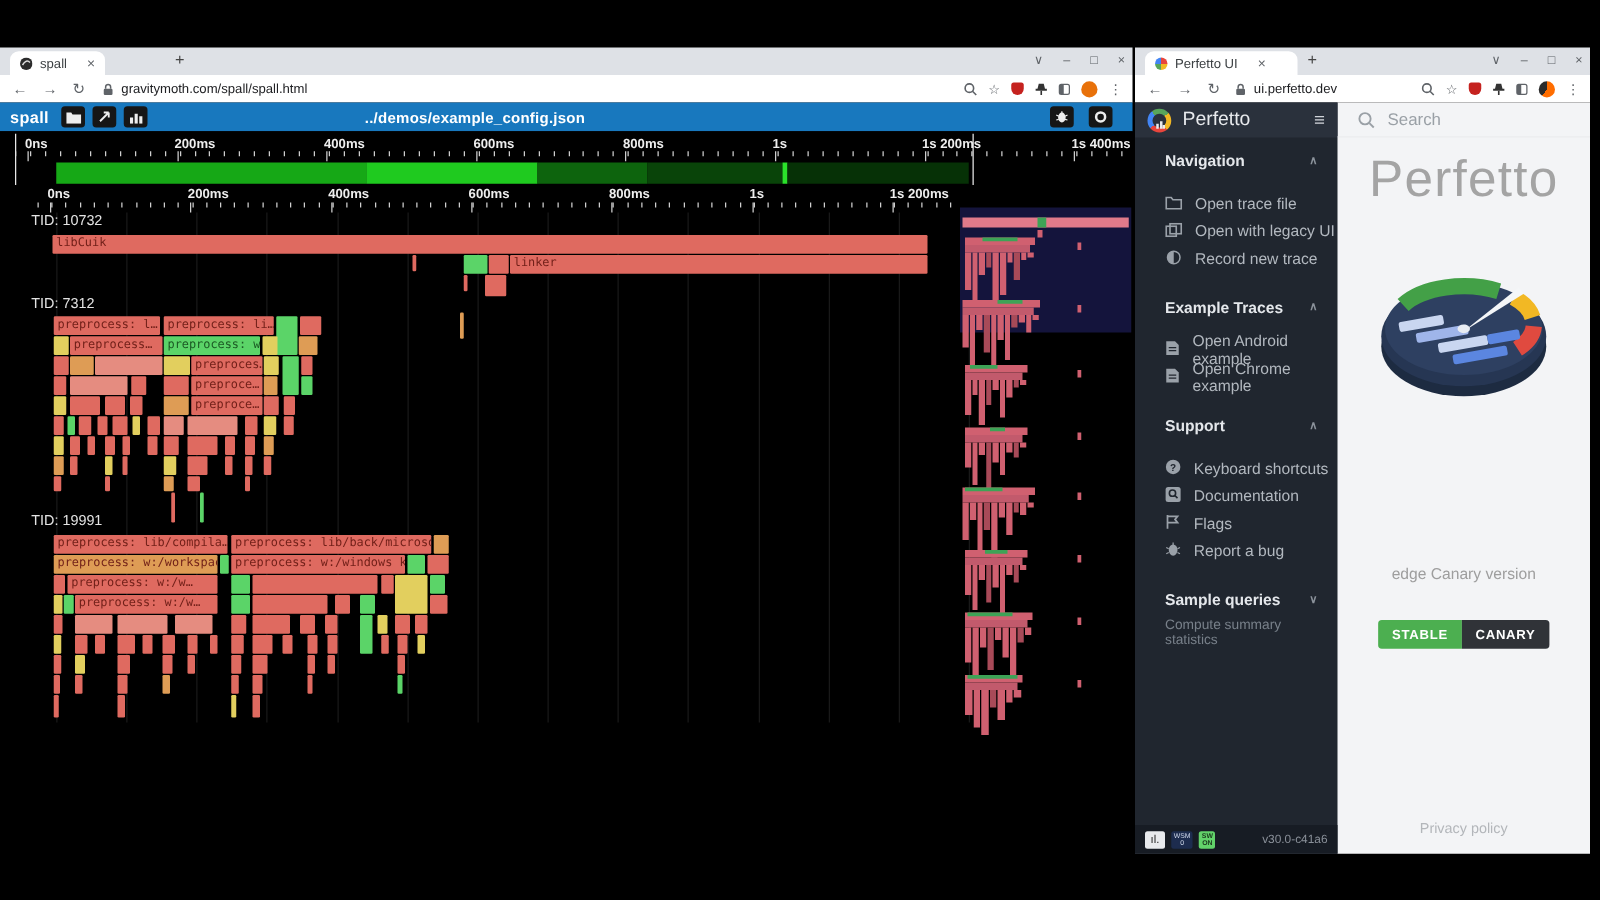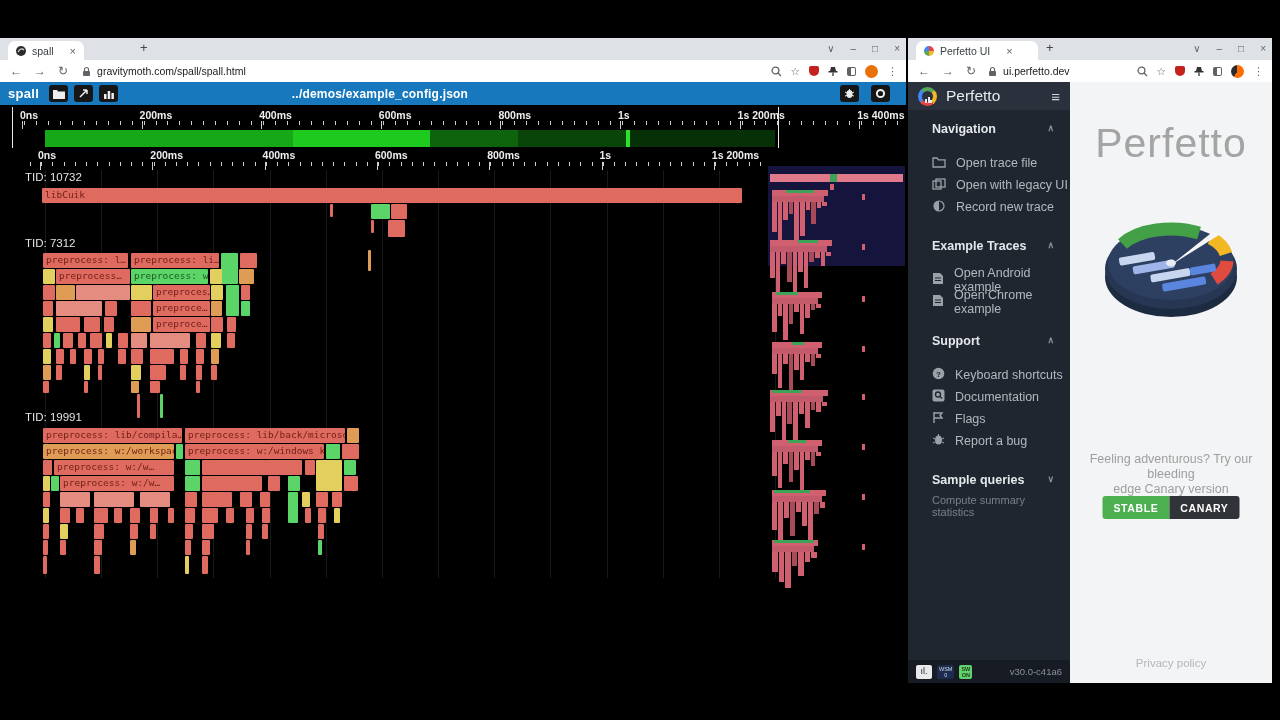--- a/index.html
+++ b/index.html
@@ -379,20 +379,21 @@
         <div class="gline" style="left: 718.8px; top: 65px; height: 408px;"></div>
         <div class="gline" style="left: 774.95px; top: 65px; height: 408px;"></div>
         <div class="tidlabel" style="left: 25px; top: 66px;">TID: 10732</div>
         <div class="tidlabel" style="left: 25px; top: 132px;">TID: 7312</div>
         <div class="tidlabel" style="left: 25px; top: 306px;">TID: 19991</div>
         <div class="fr c-r" style="left: 42px; top: 83px; width: 700px; height: 15px;">libCuik</div>
         <div class="fr c-r" style="left: 330px; top: 99px; width: 2px; height: 13px;"></div>
         <div class="fr c-o" style="left: 368px; top: 145px; width: 3px; height: 21px;"></div>
         <div class="fr c-g" style="left: 371px; top: 99px; width: 19px; height: 15px;"></div>
         <div class="fr c-r" style="left: 391px; top: 99px; width: 16px; height: 15px;"></div>
+        <div class="fr c-r" style="left: 408px; top: 99px; width: 334px; height: 15px;">linker</div>
         <div class="fr c-r" style="left: 371px; top: 115px; width: 2px; height: 13px;"></div>
         <div class="fr c-r" style="left: 388px; top: 115px; width: 17px; height: 17px;"></div>
         <div class="fr c-r" style="left: 43px; top: 148px; width: 85px; height: 15px;">preprocess: l…</div>
         <div class="fr c-r" style="left: 131px; top: 148px; width: 88px; height: 15px;">preprocess: li…</div>
         <div class="fr c-g" style="left: 221px; top: 148px; width: 17px; height: 31px;"></div>
         <div class="fr c-r" style="left: 240px; top: 148px; width: 17px; height: 15px;"></div>
         <div class="fr c-y" style="left: 43px; top: 164px; width: 12px; height: 15px;"></div>
         <div class="fr c-r" style="left: 56px; top: 164px; width: 74px; height: 15px;">preprocess…</div>
         <div class="fr c-g" style="left: 131px; top: 164px; width: 77px; height: 15px;">preprocess: w:…</div>
         <div class="fr c-y" style="left: 210px; top: 164px; width: 12px; height: 15px;"></div>
@@ -795,40 +796,46 @@
             <span>0</span>
           </span>
           <span class="badge sw">
             <span>SW</span><br>
             <span>ON</span>
           </span>
           <span class="pf-ver">v30.0-c41a6</span>
         </div>
       </aside>
       <div class="pf-main">
+        <div class="pf-search">
+          <svg width="14" height="14" style="margin-left:16px">
+              <circle cx="6" cy="6" r="4.5" stroke="#9aa0a6" stroke-width="1.5" fill="none"></circle>
+              <line x1="9.5" y1="9.5" x2="13" y2="13" stroke="#9aa0a6" stroke-width="1.5"></line>
+            </svg>
+          <span>Search</span>
+        </div>
         <div class="pf-big-title">Perfetto</div>
         <svg class="pf-gauge" width="140" height="132" viewBox="0 0 140 132">
           <ellipse cx="70" cy="80" rx="66" ry="40" fill="#1d2b41"></ellipse>
           <ellipse cx="70" cy="72" rx="66" ry="40" fill="#263653"></ellipse>
           <ellipse cx="70" cy="66" rx="63" ry="37" fill="#2e4061"></ellipse>
           <path d="M21.5,47 A56,30 0 0 1 98,36" stroke="#43a047" stroke-width="13" fill="none"></path>
           <path d="M110,41 A56,30 0 0 1 125,57" stroke="#f2b824" stroke-width="13" fill="none"></path>
           <path d="M126,64 A56,30 0 0 1 113,82" stroke="#e04a3f" stroke-width="13" fill="none"></path>
           <g transform="rotate(-10 70 70)">
             <rect x="20" y="52" width="36" height="8" rx="2" fill="#c9d6f0"></rect>
             <rect x="32" y="63" width="42" height="8" rx="2" fill="#9fb5ea"></rect>
             <rect x="48" y="74" width="40" height="8" rx="2" fill="#c9d6f0"></rect>
             <rect x="58" y="85" width="44" height="8" rx="2" fill="#5b86e0"></rect>
             <rect x="88" y="74" width="26" height="8" rx="2" fill="#5b86e0"></rect>
           </g>
           <polygon points="70,68 118,38 114,33" fill="#f4f6f8"></polygon>
           <ellipse cx="70" cy="66" rx="5" ry="3.5" fill="#e8ecf2"></ellipse>
         </svg>
         <div class="pf-promo">
-          <div>Feeling adventurous? Try our bleeding</div>
           <div>edge Canary version</div>
         </div>
         <div class="pf-btns">
           <div class="pf-btn stable">STABLE</div>
           <div class="pf-btn canary">CANARY</div>
         </div>
         <div class="pf-privacy">Privacy policy</div>
       </div>
     </div>
   </div>

